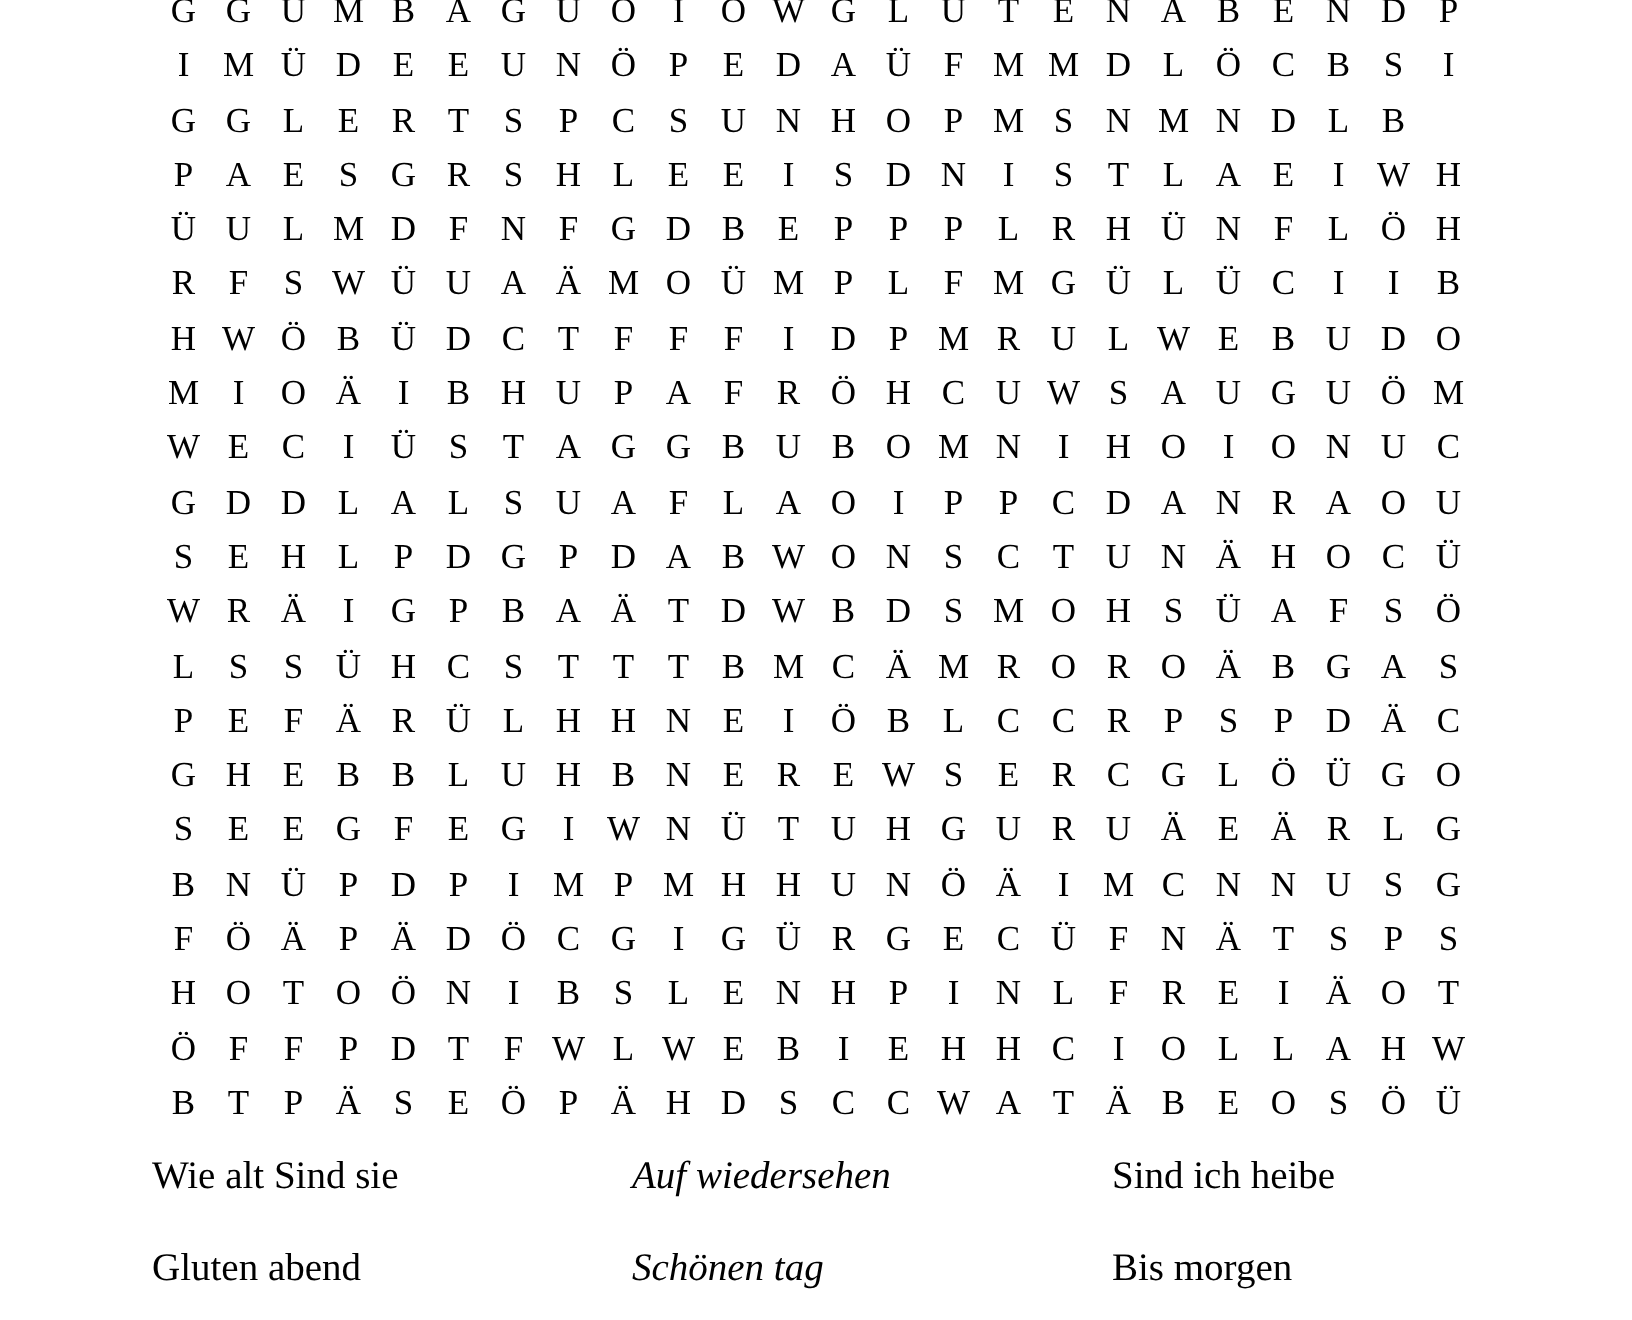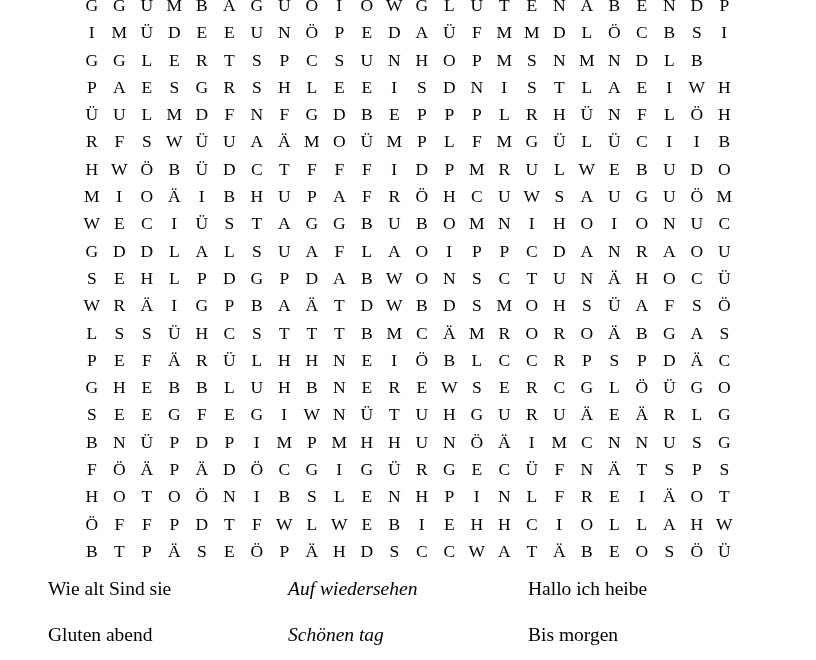--- a/index.html
+++ b/index.html
@@ -40,20 +40,21 @@
   }
   #words {
     position: absolute;
     left: 0;
     top: 578px;
     width: 816px;
   }
   .word-row {
     display: flex;
     height: 46px;
+    justify-content: center;
   }
   .word-col {
     font-size: 19.5px;
     font-family: "Liberation Serif", serif;
   }
   .col-1 { width: 240px; padding-left: 48px; box-sizing: border-box; }
   .col-2 { width: 240px; padding-left: 48px; box-sizing: border-box; font-style: italic; }
   .col-3 { width: 280px; padding-left: 48px; box-sizing: border-box; }
 </style>
 </head>
@@ -606,21 +607,21 @@
         <div class="grid-cell">S</div>
         <div class="grid-cell">Ö</div>
         <div class="grid-cell">Ü</div>
       </div>
     </div>
 
   <div id="words">
       <div class="word-row">
         <div class="word-col col-1">Wie alt Sind sie</div>
         <div class="word-col col-2">Auf wiedersehen</div>
-        <div class="word-col col-3">Hallo ich heibe</div>
+        <div class="word-col col-3">Sind ich heibe</div>
       </div>
       <div class="word-row">
         <div class="word-col col-1">Gluten abend</div>
         <div class="word-col col-2">Schönen tag</div>
         <div class="word-col col-3">Bis morgen</div>
       </div>
     </div>
 
 </div>
 

